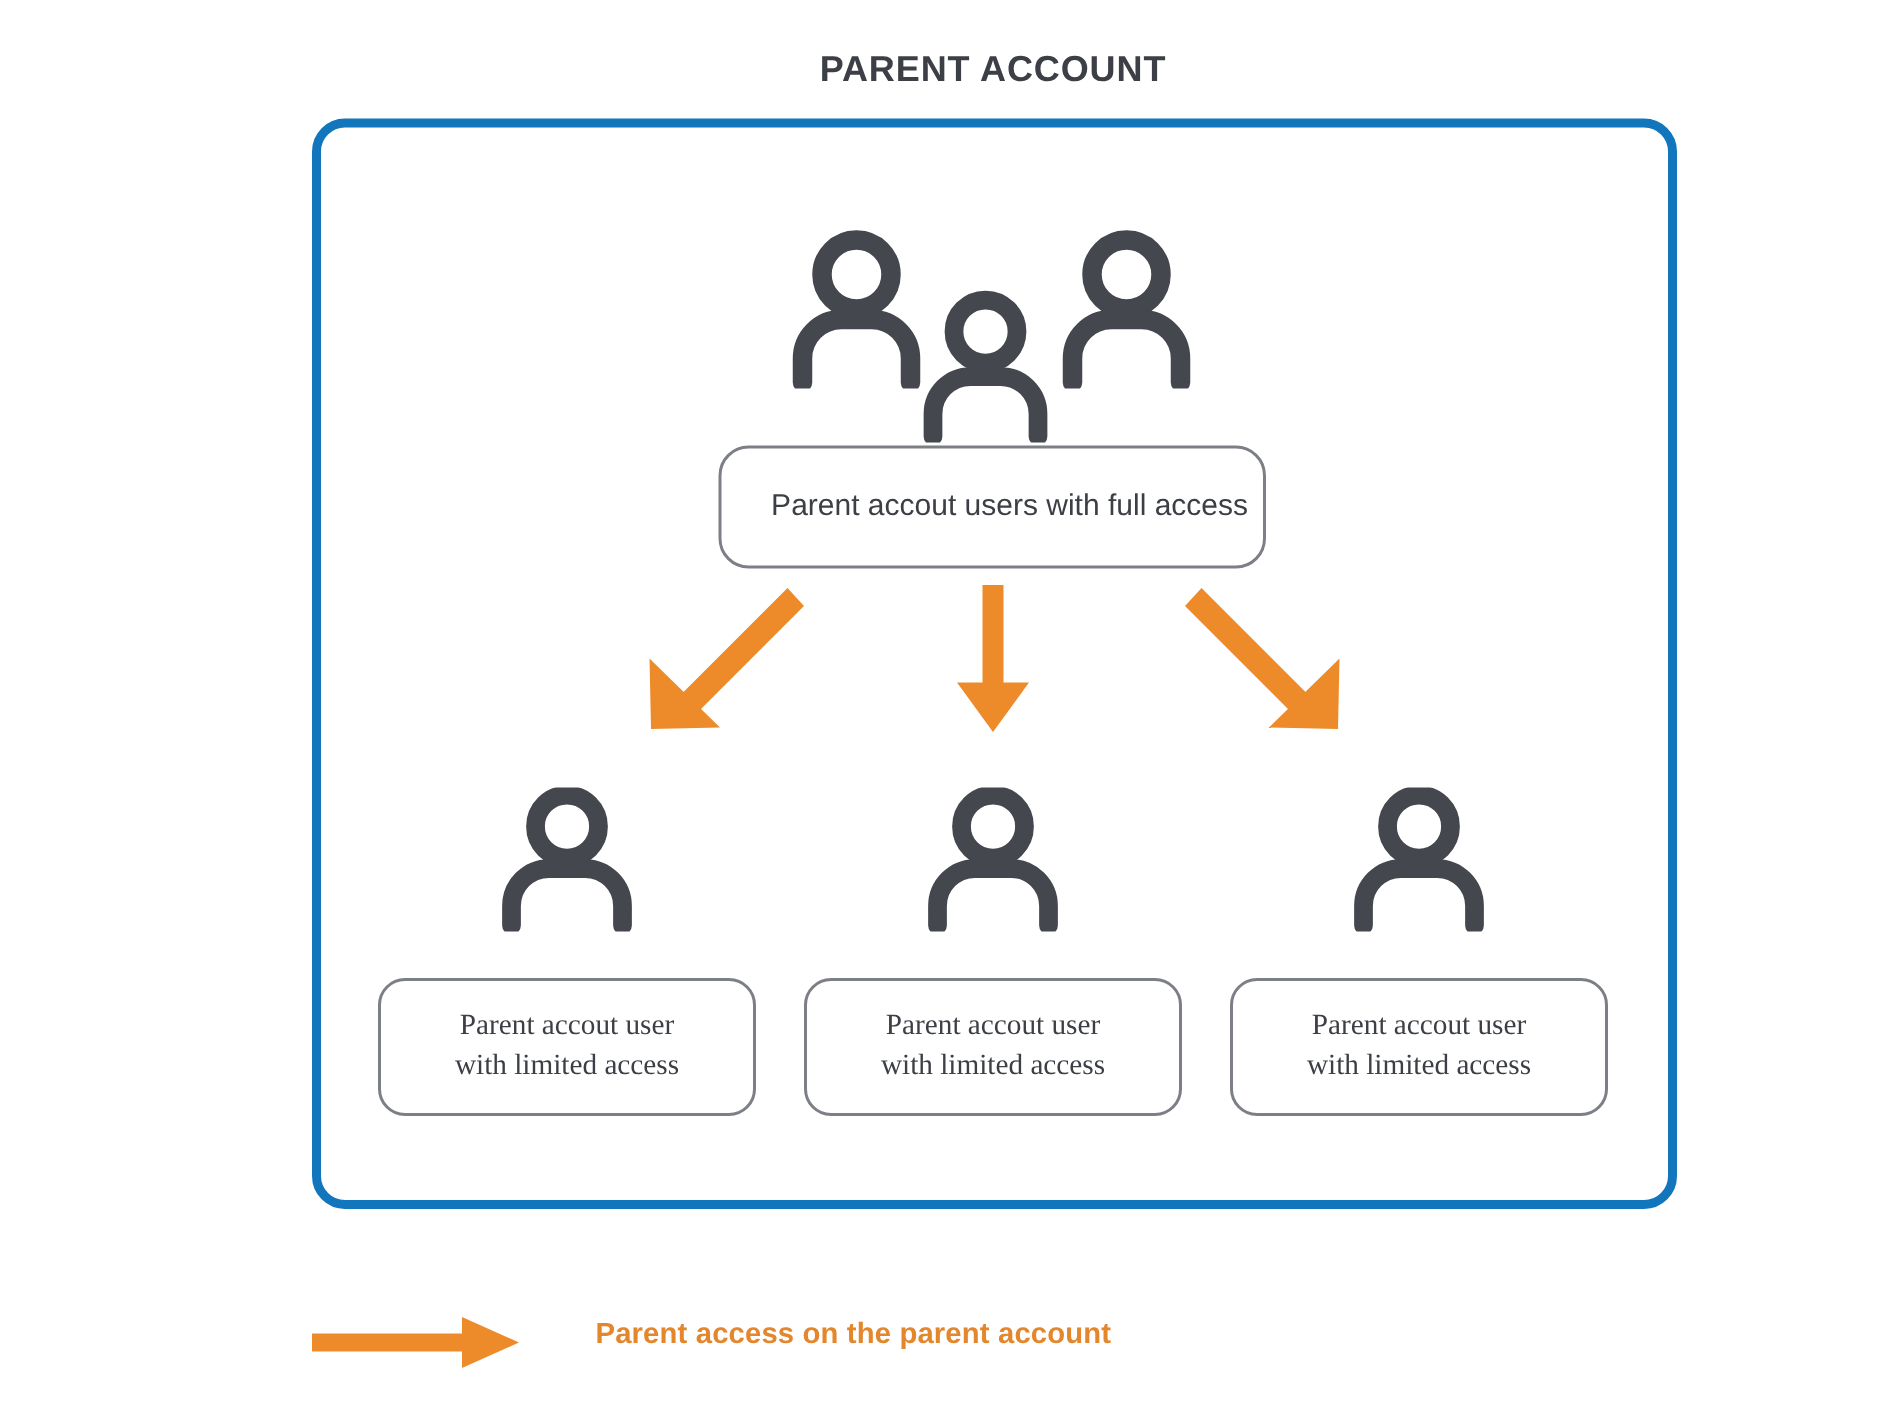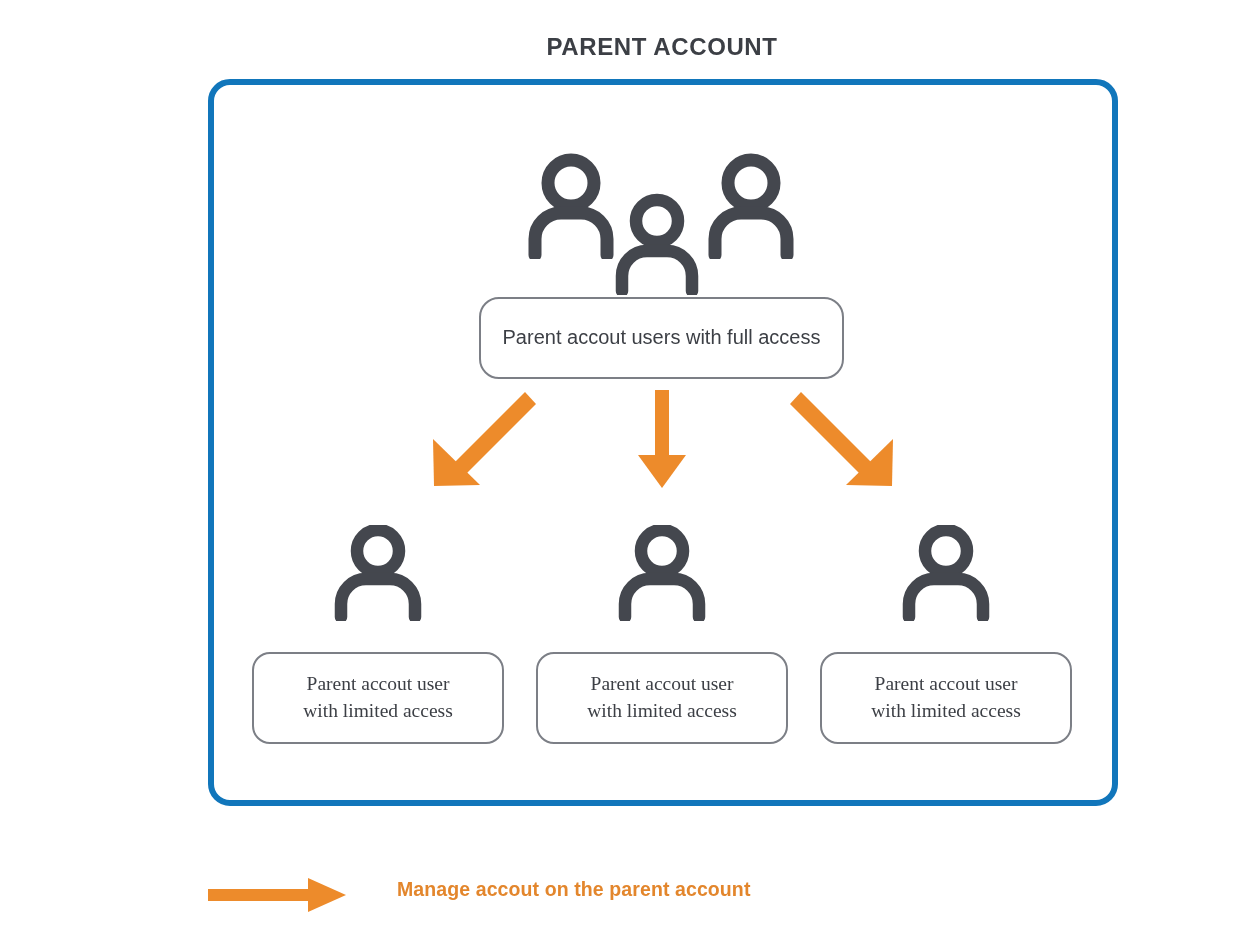--- a/index.html
+++ b/index.html
@@ -73,20 +73,21 @@
     line-height: 1.38;
     padding: 4px 10px;
   }
   #box-full-access {
     left: 443px;
     top: 297px;
     width: 365px;
     height: 82px;
     border-radius: 20px;
     font-size: 20px;
+    justify-content: flex-end;
   }
   .box-limited {
     width: 252px;
     height: 92px;
     font-family: Liberation Serif, serif;
   }
   #box-limited-1 { left: 216px; top: 652px; }
   #box-limited-2 { left: 500px; top: 652px; }
   #box-limited-3 { left: 784px; top: 652px; }
 
@@ -213,16 +214,16 @@
     </span>
   </div>
 
   <div id="legend">
     <svg id="legend-arrow" width="140" height="34" viewBox="0 0 140 34">
       <g fill="#ed8b2b">
         <rect x="0" y="11" width="108" height="12"></rect>
         <path d="M 100 0 L 138 17 L 100 34 Z"></path>
       </g>
     </svg>
-    <div id="legend-label">Manage accout on the parent account</div>
+    <div id="legend-label">Parent access on the parent account</div>
   </div>
 
 </div>
 
 </body></html>

